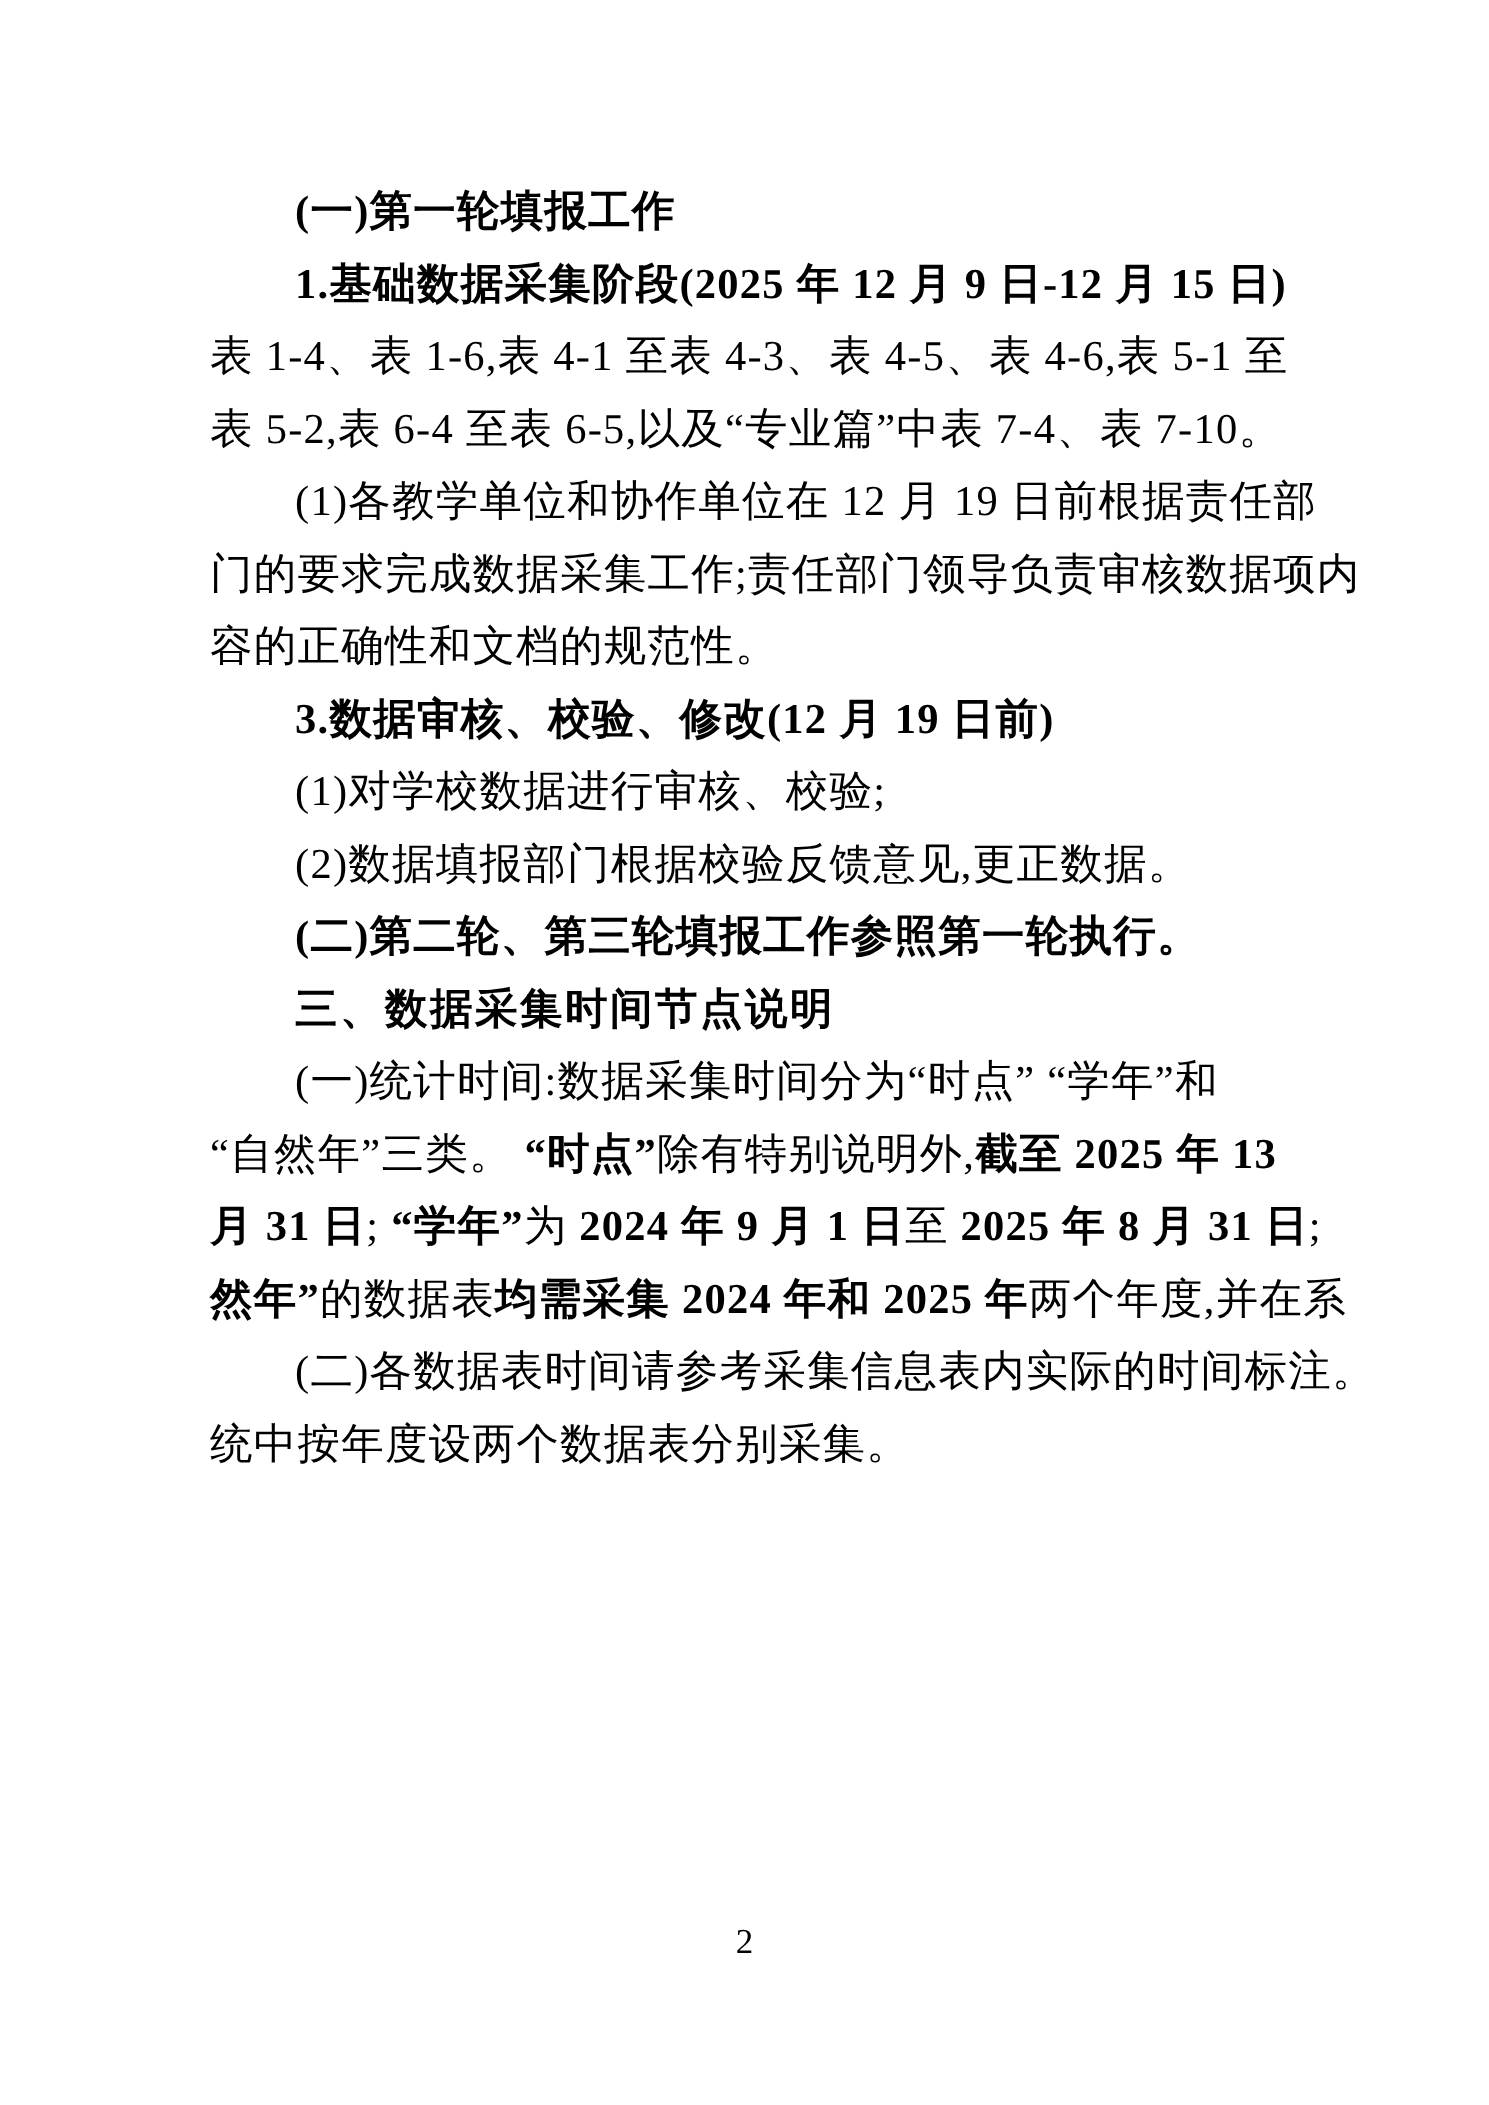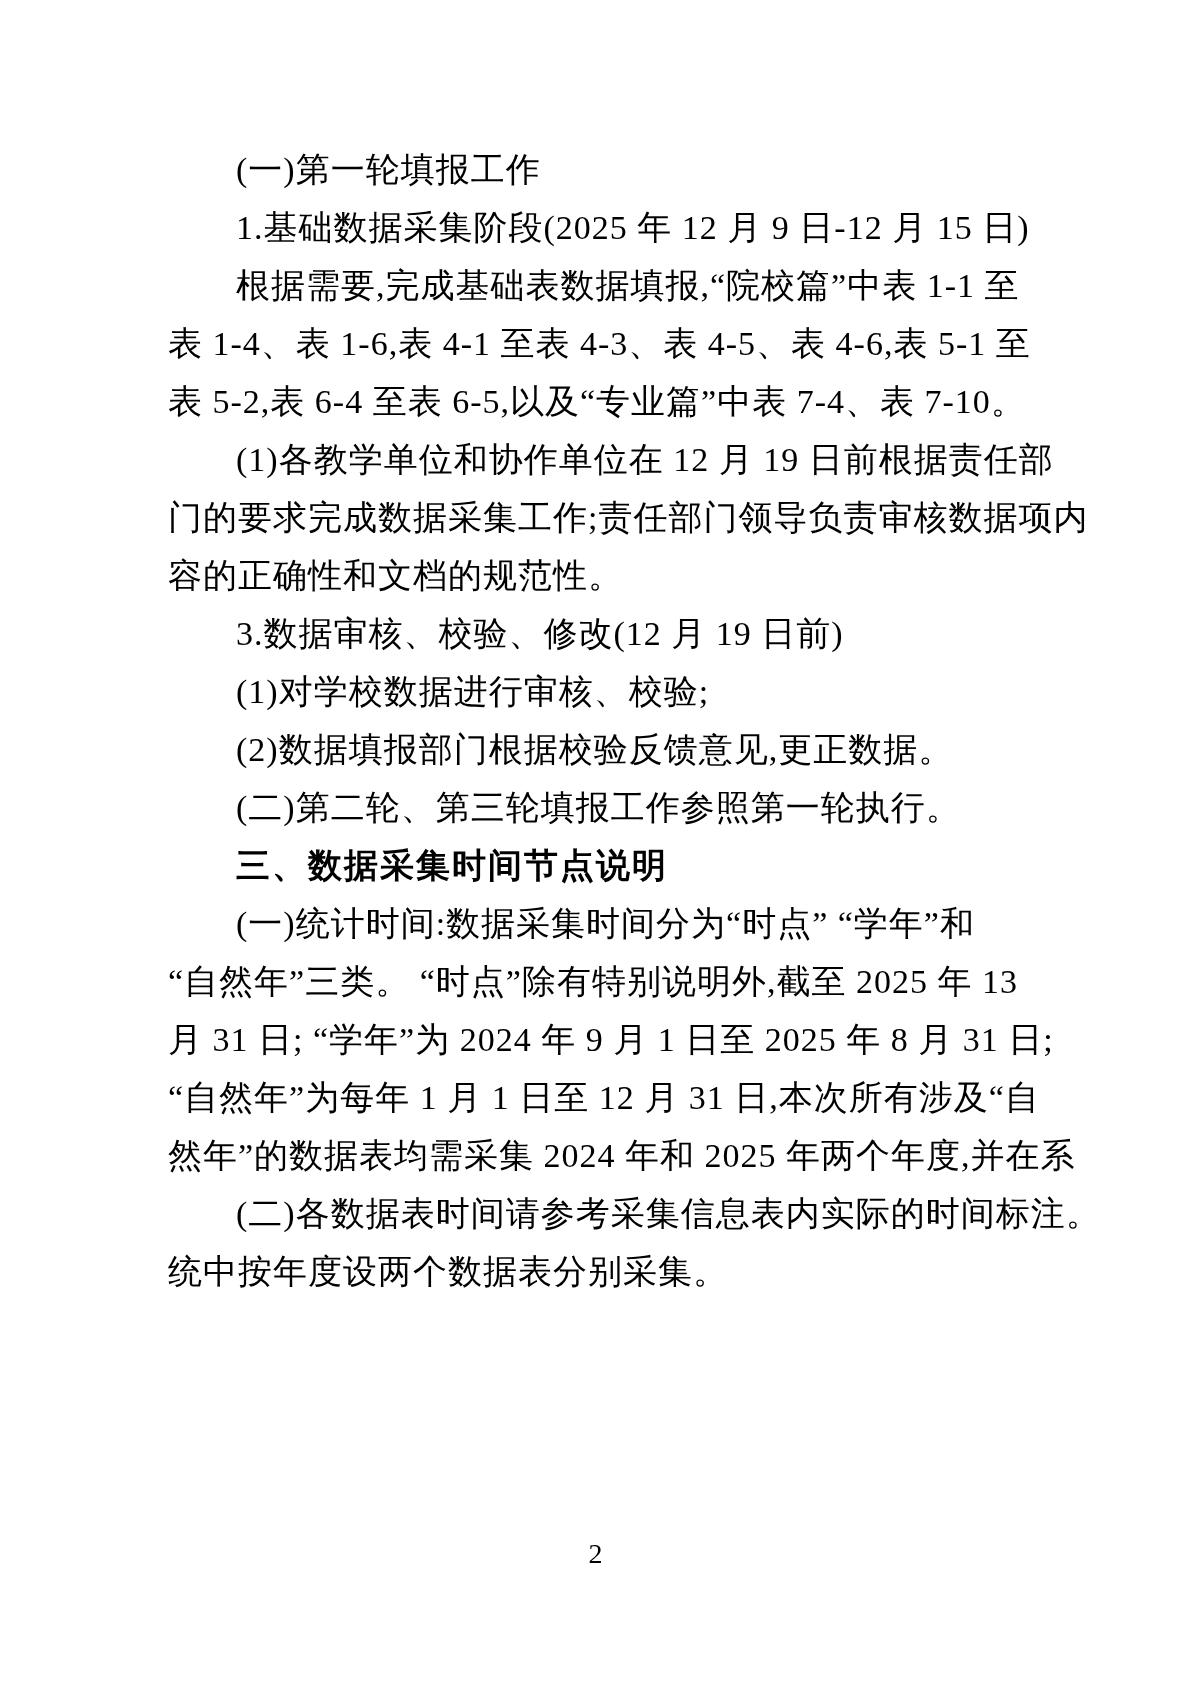--- a/index.html
+++ b/index.html
@@ -26,21 +26,21 @@
     height: 58px;
     line-height: 58px;
     font-size: 34px;
     white-space: nowrap;
     letter-spacing: 1px;
   }
   .line.indent {
     padding-left: 68px;
   }
   .bold {
-    font-weight: normal;
+    font-weight: bold;
   }
   .line.hei {
     font-family: Liberation Serif, serif;
     font-weight: 600;
     letter-spacing: 2px;
   }
   .page-number {
     position: absolute;
     left: 0;
     right: 0;
@@ -53,33 +53,31 @@
     color: #000000;
   }
 </style>
 </head>
 <body>
 
 <div class="page">
   <div class="content" id="content">
       <div class="line indent"><span class="bold">(一)第一轮填报工作</span></div>
       <div class="line indent"><span class="bold">1.基础数据采集阶段(2025 年 12 月 9 日-12 月 15 日)</span></div>
-      <div class="line indent"><span>根据需要,完成基础表数据填报,“院校篇”中表 1-1 至</span></div>
       <div class="line"><span>表 1-4、表 1-6,表 4-1 至表 4-3、表 4-5、表 4-6,表 5-1 至</span></div>
       <div class="line"><span>表 5-2,表 6-4 至表 6-5,以及“专业篇”中表 7-4、表 7-10。</span></div>
       <div class="line indent"><span>(1)各教学单位和协作单位在 12 月 19 日前根据责任部</span></div>
       <div class="line"><span>门的要求完成数据采集工作;责任部门领导负责审核数据项内</span></div>
       <div class="line"><span>容的正确性和文档的规范性。</span></div>
       <div class="line indent"><span class="bold">3.数据审核、校验、修改(12 月 19 日前)</span></div>
       <div class="line indent"><span>(1)对学校数据进行审核、校验;</span></div>
       <div class="line indent"><span>(2)数据填报部门根据校验反馈意见,更正数据。</span></div>
       <div class="line indent"><span class="bold">(二)第二轮、第三轮填报工作参照第一轮执行。</span></div>
       <div class="line indent hei"><span>三、数据采集时间节点说明</span></div>
       <div class="line indent"><span>(一)统计时间:数据采集时间分为“时点” “学年”和</span></div>
       <div class="line"><span>“自然年”三类。 </span><span class="bold">“时点”</span><span>除有特别说明外,</span><span class="bold">截至 2025 年 13</span></div>
       <div class="line"><span class="bold">月 31 日</span><span>; </span><span class="bold">“学年”</span><span>为 </span><span class="bold">2024 年 9 月 1 日</span><span>至 </span><span class="bold">2025 年 8 月 31 日</span><span>;</span></div>
-      <div class="line"><span class="bold">“自然年”</span><span>为每年 </span><span class="bold">1 月 1 日</span><span>至 </span><span class="bold">12 月 31 日</span><span>,本次所有涉及“</span><span class="bold">自</span></div>
       <div class="line"><span class="bold">然年”</span><span>的数据表</span><span class="bold">均需采集 2024 年和 2025 年</span><span>两个年度,并在系</span></div>
       <div class="line indent"><span>(二)各数据表时间请参考采集信息表内实际的时间标注。</span></div>
       <div class="line"><span>统中按年度设两个数据表分别采集。</span></div>
     </div>
   <div class="page-number">2</div>
 </div>
 
 </body></html>

